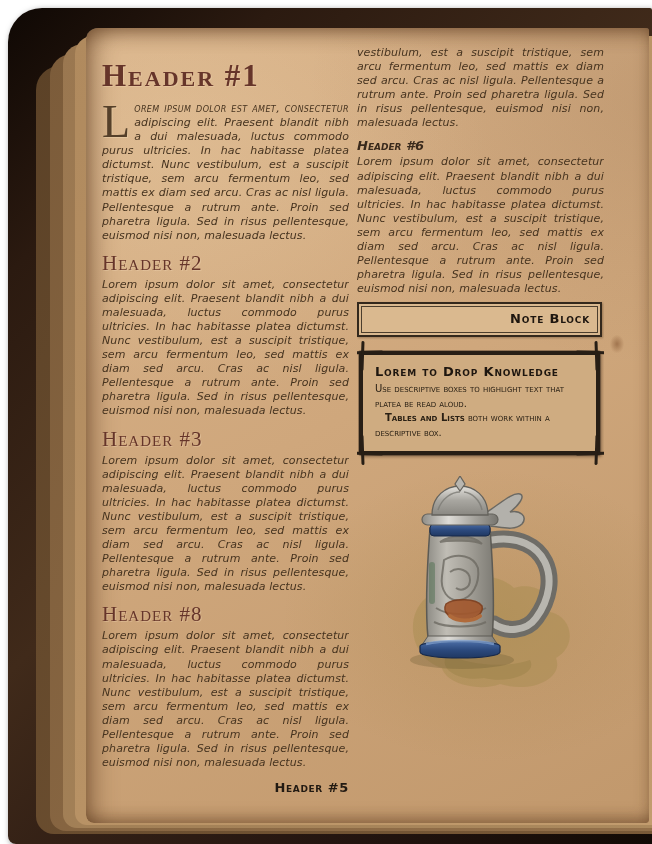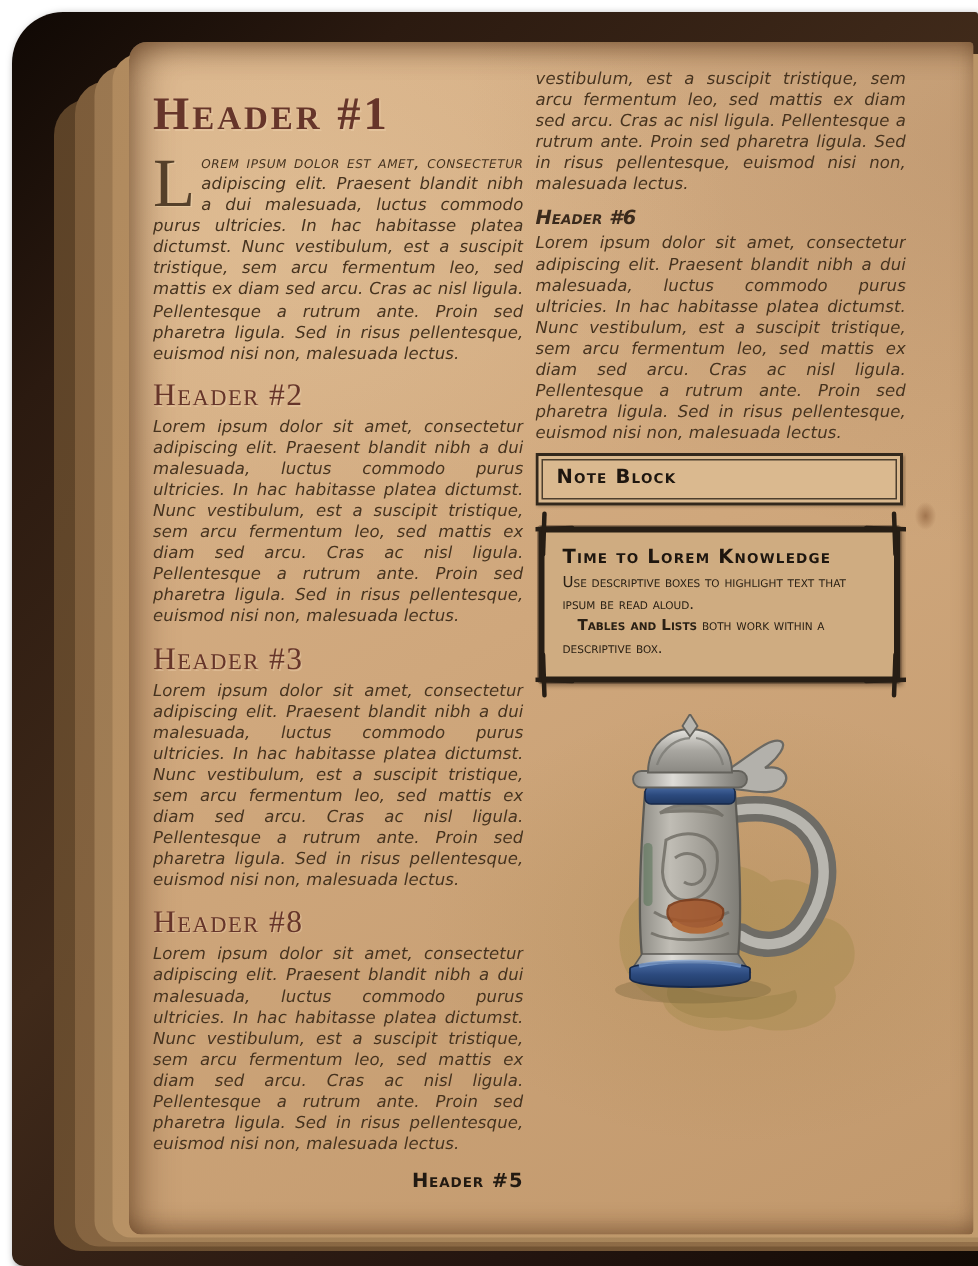--- a/index.html
+++ b/index.html
@@ -38,21 +38,21 @@
     font-weight:700;letter-spacing:.6px;color:#221a12;margin:10px 0 6px 0;text-shadow:none;text-align:right;}
   h4.script-head{font-family:"DejaVu Sans",sans-serif;font-style:italic;font-weight:700;
     font-variant:small-caps;font-size:13px;color:#3a2a1c;margin:8px 0 2px 0;text-shadow:none;}
   p.body{margin:0 0 6px 0;font-size:11px;line-height:1.28;font-style:italic;color:#46331f;
     text-align:justify;letter-spacing:.1px;}
   .dropcap{float:left;font-family:"Liberation Serif",serif;font-style:normal;font-size:46px;
     line-height:.78;padding:2px 4px 0 0;color:#55402a;text-shadow:1px 1px 0 rgba(243,219,183,.4);}
   .lead{font-variant:small-caps;letter-spacing:.4px;}
   
   .note{position:relative;margin:6px 2px 14px 0;padding:7px 10px 9px 12px;background:#dab98f;
-    border:2px solid #33281c;box-shadow:1px 1px 2px rgba(60,40,20,.35);}
+    border:2px solid #33281c;box-shadow:1px 1px 2px rgba(60,40,20,.35);text-align:right;}
   .note::after{content:"";position:absolute;inset:2px;border:1px solid rgba(51,40,28,.85);pointer-events:none;}
   .note-title{font-variant:small-caps;font-weight:700;font-size:13px;letter-spacing:.8px;color:#1e160f;}
   .note-body{font-variant:small-caps;font-style:italic;font-size:10px;color:#2a2014;margin-top:2px;}
   
   .know{position:relative;margin:10px 4px 0 2px;padding:9px 12px 11px 12px;background:#cfac81;
     border:4px solid #271e15;border-radius:2px;box-shadow:0 0 0 1px rgba(39,30,21,.35),2px 2px 3px rgba(50,33,18,.4);}
   .know-title{font-variant:small-caps;font-weight:700;font-size:13px;letter-spacing:.8px;color:#1e160f;}
   .know-body{font-variant:small-caps;font-size:10px;line-height:1.45;color:#2a2014;margin-top:3px;}
   .know-body .indent{display:block;text-indent:10px;}
   .bold{font-weight:700;}
@@ -112,23 +112,23 @@
 
       <div class="know">
         <span class="cx h tl"></span>
         <span class="cx v tl"></span>
         <span class="cx h tr"></span>
         <span class="cx v tr"></span>
         <span class="cx h bl"></span>
         <span class="cx v bl"></span>
         <span class="cx h br"></span>
         <span class="cx v br"></span>
-        <div class="know-title">Time to Lorem Knowledge</div>
+        <div class="know-title">Lorem to Drop Knowledge</div>
         <div class="know-body">
-          <span>Use descriptive boxes to highlight text that ipsum be read aloud.</span>
+          <span>Use descriptive boxes to highlight text that platea be read aloud.</span>
           <span class="indent"><span class="bold">Tables and Lists</span><span> both work within a descriptive box.</span></span>
         </div>
       </div>
     </div>
 
     <div class="stein">
       <svg viewBox="0 0 224 236" width="224" height="236">
         <defs>
           <linearGradient id="pewterV" x1="0" y1="0" x2="0" y2="1">
             <stop offset="0" stop-color="#e4e2dd"></stop>

